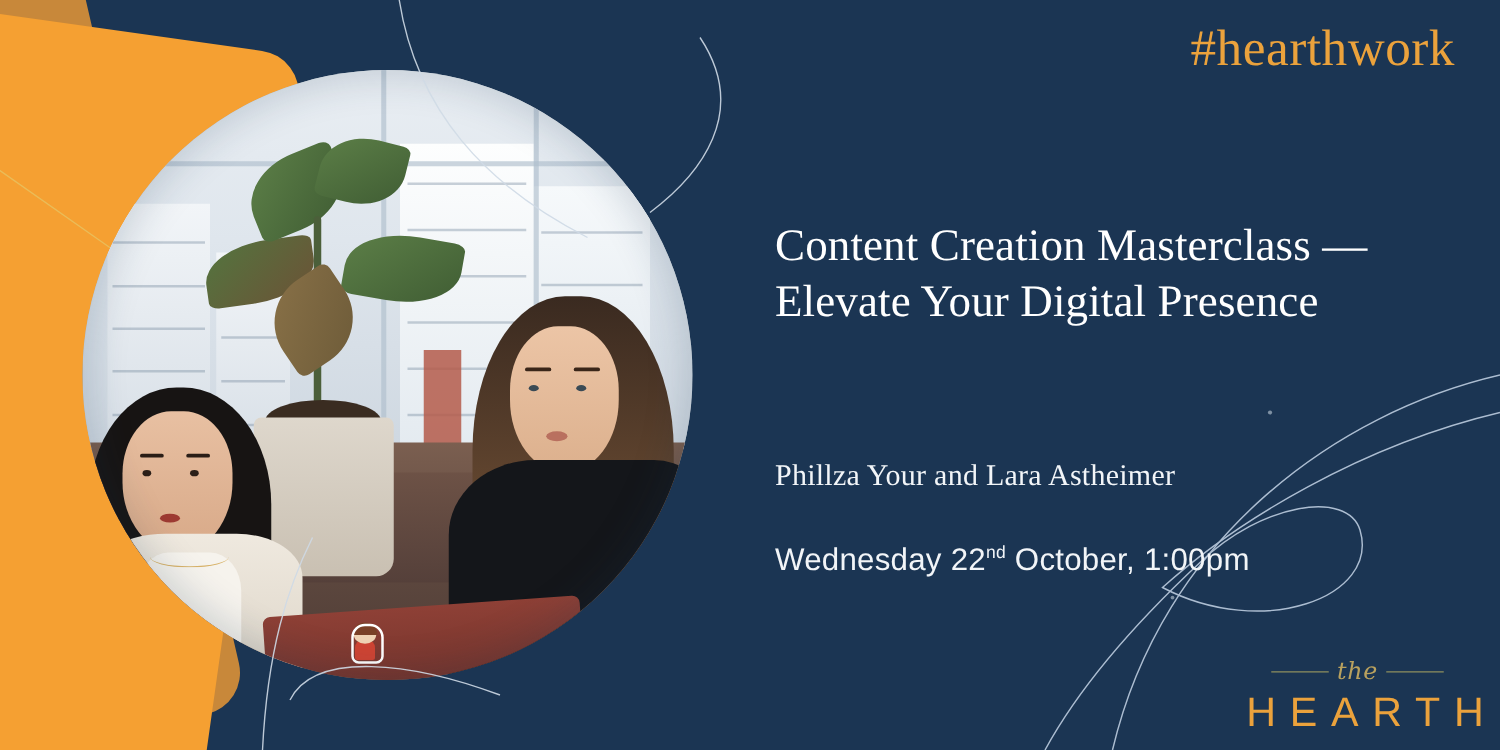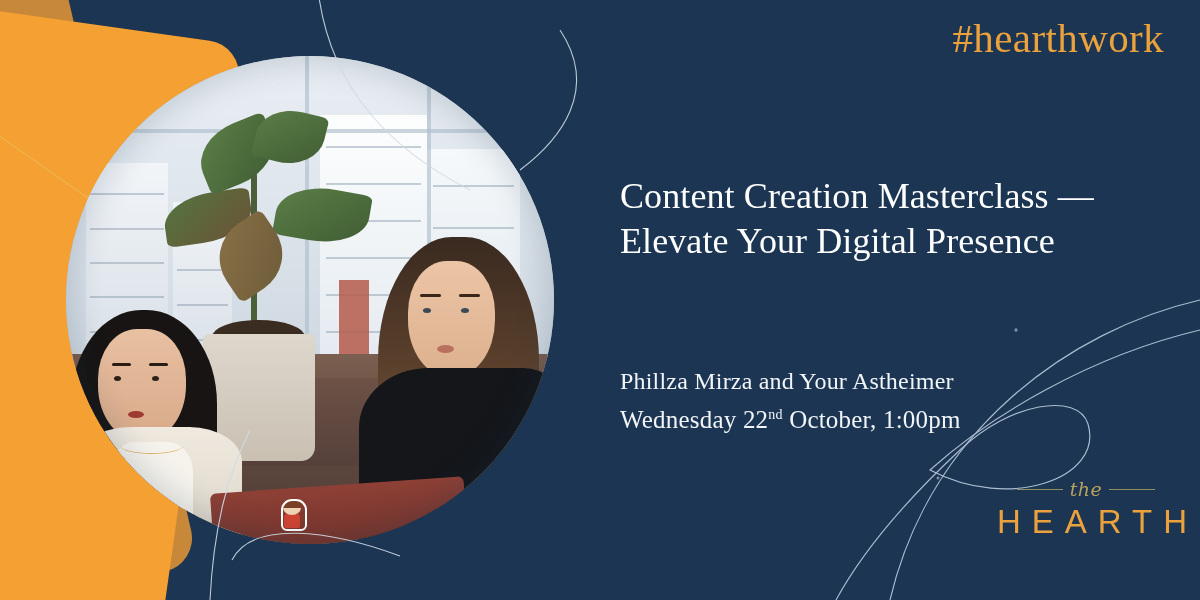--- a/index.html
+++ b/index.html
@@ -277,39 +277,39 @@
     color: #f2f5f8;
     font-family: "Liberation Serif", serif;
     font-size: 24px;
     letter-spacing: .2px;
     white-space: nowrap;
   }
 
   .datetime {
     position: absolute;
     left: 620px;
-    top: 402px;
+    top: 431px;
     color: #f2f5f8;
-    font-family: Liberation Serif, serif;
+    font-family: Liberation Sans, sans-serif;
     font-size: 25px;
     line-height: 1.42;
     letter-spacing: .2px;
   }
   .dt-line { display: block; white-space: nowrap; }
   .dt-line sup {
     font-size: .56em;
     vertical-align: super;
     line-height: 0;
   }
 
   
   .logo {
     position: absolute;
     left: 986px;
-    top: 476px;
+    top: 524px;
     width: 200px;
     text-align: center;
   }
   .logo-the-row {
     display: flex;
     align-items: center;
     justify-content: center;
     gap: 7px;
     height: 26px;
   }
@@ -456,21 +456,21 @@
     </g>
   </svg>
 
   <div class="hashtag">#hearthwork</div>
 
   <div class="title">
     <span class="title-line">Content Creation Masterclass —</span>
     <span class="title-line">Elevate Your Digital Presence</span>
   </div>
 
-  <div class="speakers">Phillza Mirza and Your Astheimer</div>
+  <div class="speakers">Phillza Your and Lara Astheimer</div>
 
   <div class="datetime">
     <span class="dt-line"><span>Wednesday</span>&nbsp;<span>22</span><sup>nd</sup>&nbsp;<span>October</span>,&nbsp;<span>1:00pm</span></span>
   </div>
 
   <div class="logo">
     <div class="logo-the-row">
       <span class="logo-rule"></span>
       <span class="logo-the">the</span>
       <span class="logo-rule"></span>

